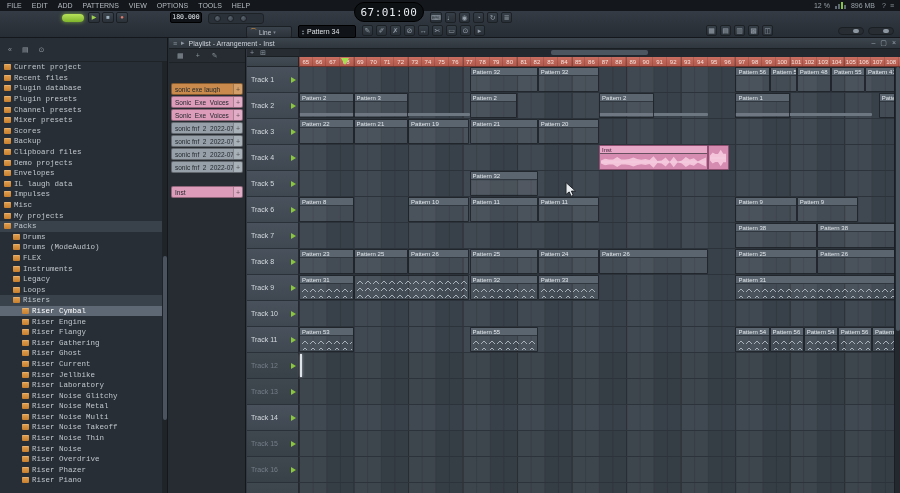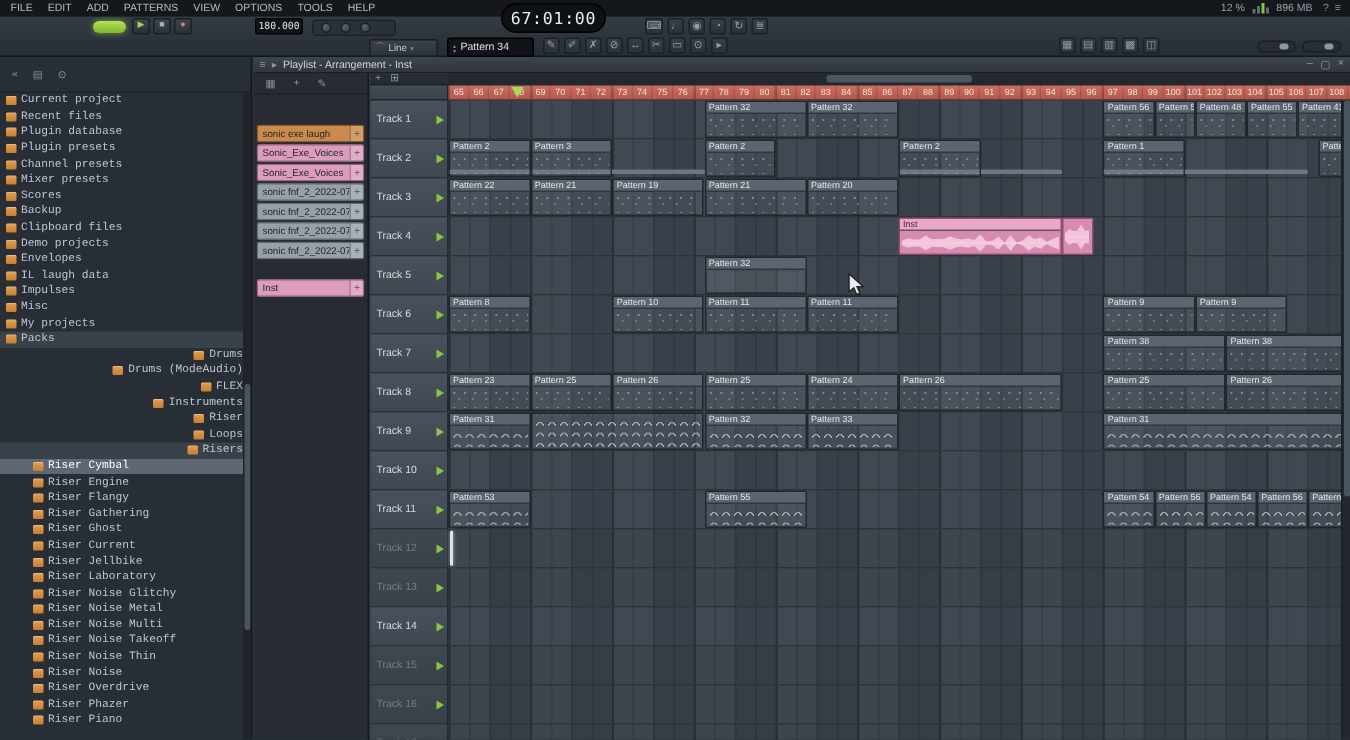--- a/index.html
+++ b/index.html
@@ -39,21 +39,21 @@
   .tbtn.play{left:88px;color:#9fd24f;}
   .tbtn.stop{left:102px;}
   .tbtn.rec{left:116px;color:#e07a6a;}
   .tempo-box{position:absolute;left:170px;top:1px;width:32px;height:11px;background:#101418;
     border:1px solid #000;border-radius:2px;color:#e4e8ec;font-size:6.5px;line-height:9px;
     text-align:center;font-family:"DejaVu Sans Mono",monospace;}
   .knob-panel{position:absolute;left:208px;top:2px;width:56px;height:11px;display:flex;gap:6px;
     align-items:center;padding-left:5px;background:#2b3138;border-radius:3px;border:1px solid #1d2227;}
   .knob{width:7px;height:7px;border-radius:50%;
     background:radial-gradient(circle at 35% 30%,#5a646e,#343b43);border:1px solid #1c2126;}
-  .time-panel{position:absolute;left:334px;top:-9px;width:70px;height:20px;background:#0e1114;
+  .time-panel{position:absolute;left:354px;top:-9px;width:70px;height:20px;background:#0e1114;
     border:1px solid #000;border-radius:10px;z-index:6;display:flex;align-items:center;
     justify-content:center;}
   .time-main{font-family:"DejaVu Sans Mono",monospace;font-size:11px;color:#e8edf1;
     letter-spacing:.5px;}
   .icon-row{position:absolute;display:flex;gap:3px;align-items:center;}
   .hicon{display:inline-block;min-width:11px;height:11px;line-height:10px;text-align:center;
     font-size:7px;color:#96a0aa;background:linear-gradient(#363e47,#2a3037);
     border:1px solid #1c2126;border-radius:2px;}
   .icon-row.r2{left:430px;top:1px;}
   .icon-row.r3tools{left:362px;top:14px;}
@@ -74,21 +74,21 @@
   .mini-slider.s1{left:838px;}
   .mini-slider.s2{left:868px;}
 
   
   .browser{position:absolute;left:0;top:38px;width:168px;bottom:0;background:#282e35;
     border-right:1px solid #14181c;overflow:hidden;}
   .browser-top{height:24px;display:flex;align-items:center;gap:6px;padding:0 6px;
     border-bottom:1px solid #1e2328;}
   .browser-list{position:absolute;top:24px;left:0;right:5px;bottom:0;overflow:hidden;}
   .b-item{display:flex;align-items:center;height:10.6px;padding-left:4px;gap:3px;cursor:default;}
-  .b-item.d1{padding-left:13px;justify-content:flex-end;}
+  .b-item.d1{padding-left:13px;}
   .b-item.d2{padding-left:22px;text-align:right;}
   .b-item.hl{background:#39424b;}
   .b-item.sel{background:#5d6874;}
   .b-item.sel .b-label{color:#ffffff;}
   .b-icon{width:7px;height:6px;border-radius:1px;flex:none;
     background:linear-gradient(#e3a04f,#c67f2f);box-shadow:inset 0 .5px 0 rgba(255,255,255,.4);}
   .b-label{font-size:7.5px;color:#bfc6cc;white-space:nowrap;font-family:Liberation Mono, monospace;}
   .browser-scroll{position:absolute;right:0;top:24px;width:5px;bottom:0;background:#1f2429;}
   .browser-scroll .thumb{position:absolute;left:.5px;top:45%;width:4px;height:38%;
     background:#49545f;border-radius:2px;}
@@ -349,21 +349,21 @@
         <div class="b-item d1">
           <span class="b-icon"></span>
           <span class="b-label">FLEX</span>
         </div>
         <div class="b-item d1">
           <span class="b-icon"></span>
           <span class="b-label">Instruments</span>
         </div>
         <div class="b-item d1">
           <span class="b-icon"></span>
-          <span class="b-label">Riser</span>
+          <span class="b-label">Legacy</span>
         </div>
         <div class="b-item d1">
           <span class="b-icon"></span>
           <span class="b-label">Loops</span>
         </div>
         <div class="b-item d1 hl">
           <span class="b-icon"></span>
           <span class="b-label">Risers</span>
         </div>
         <div class="b-item d2 sel">

